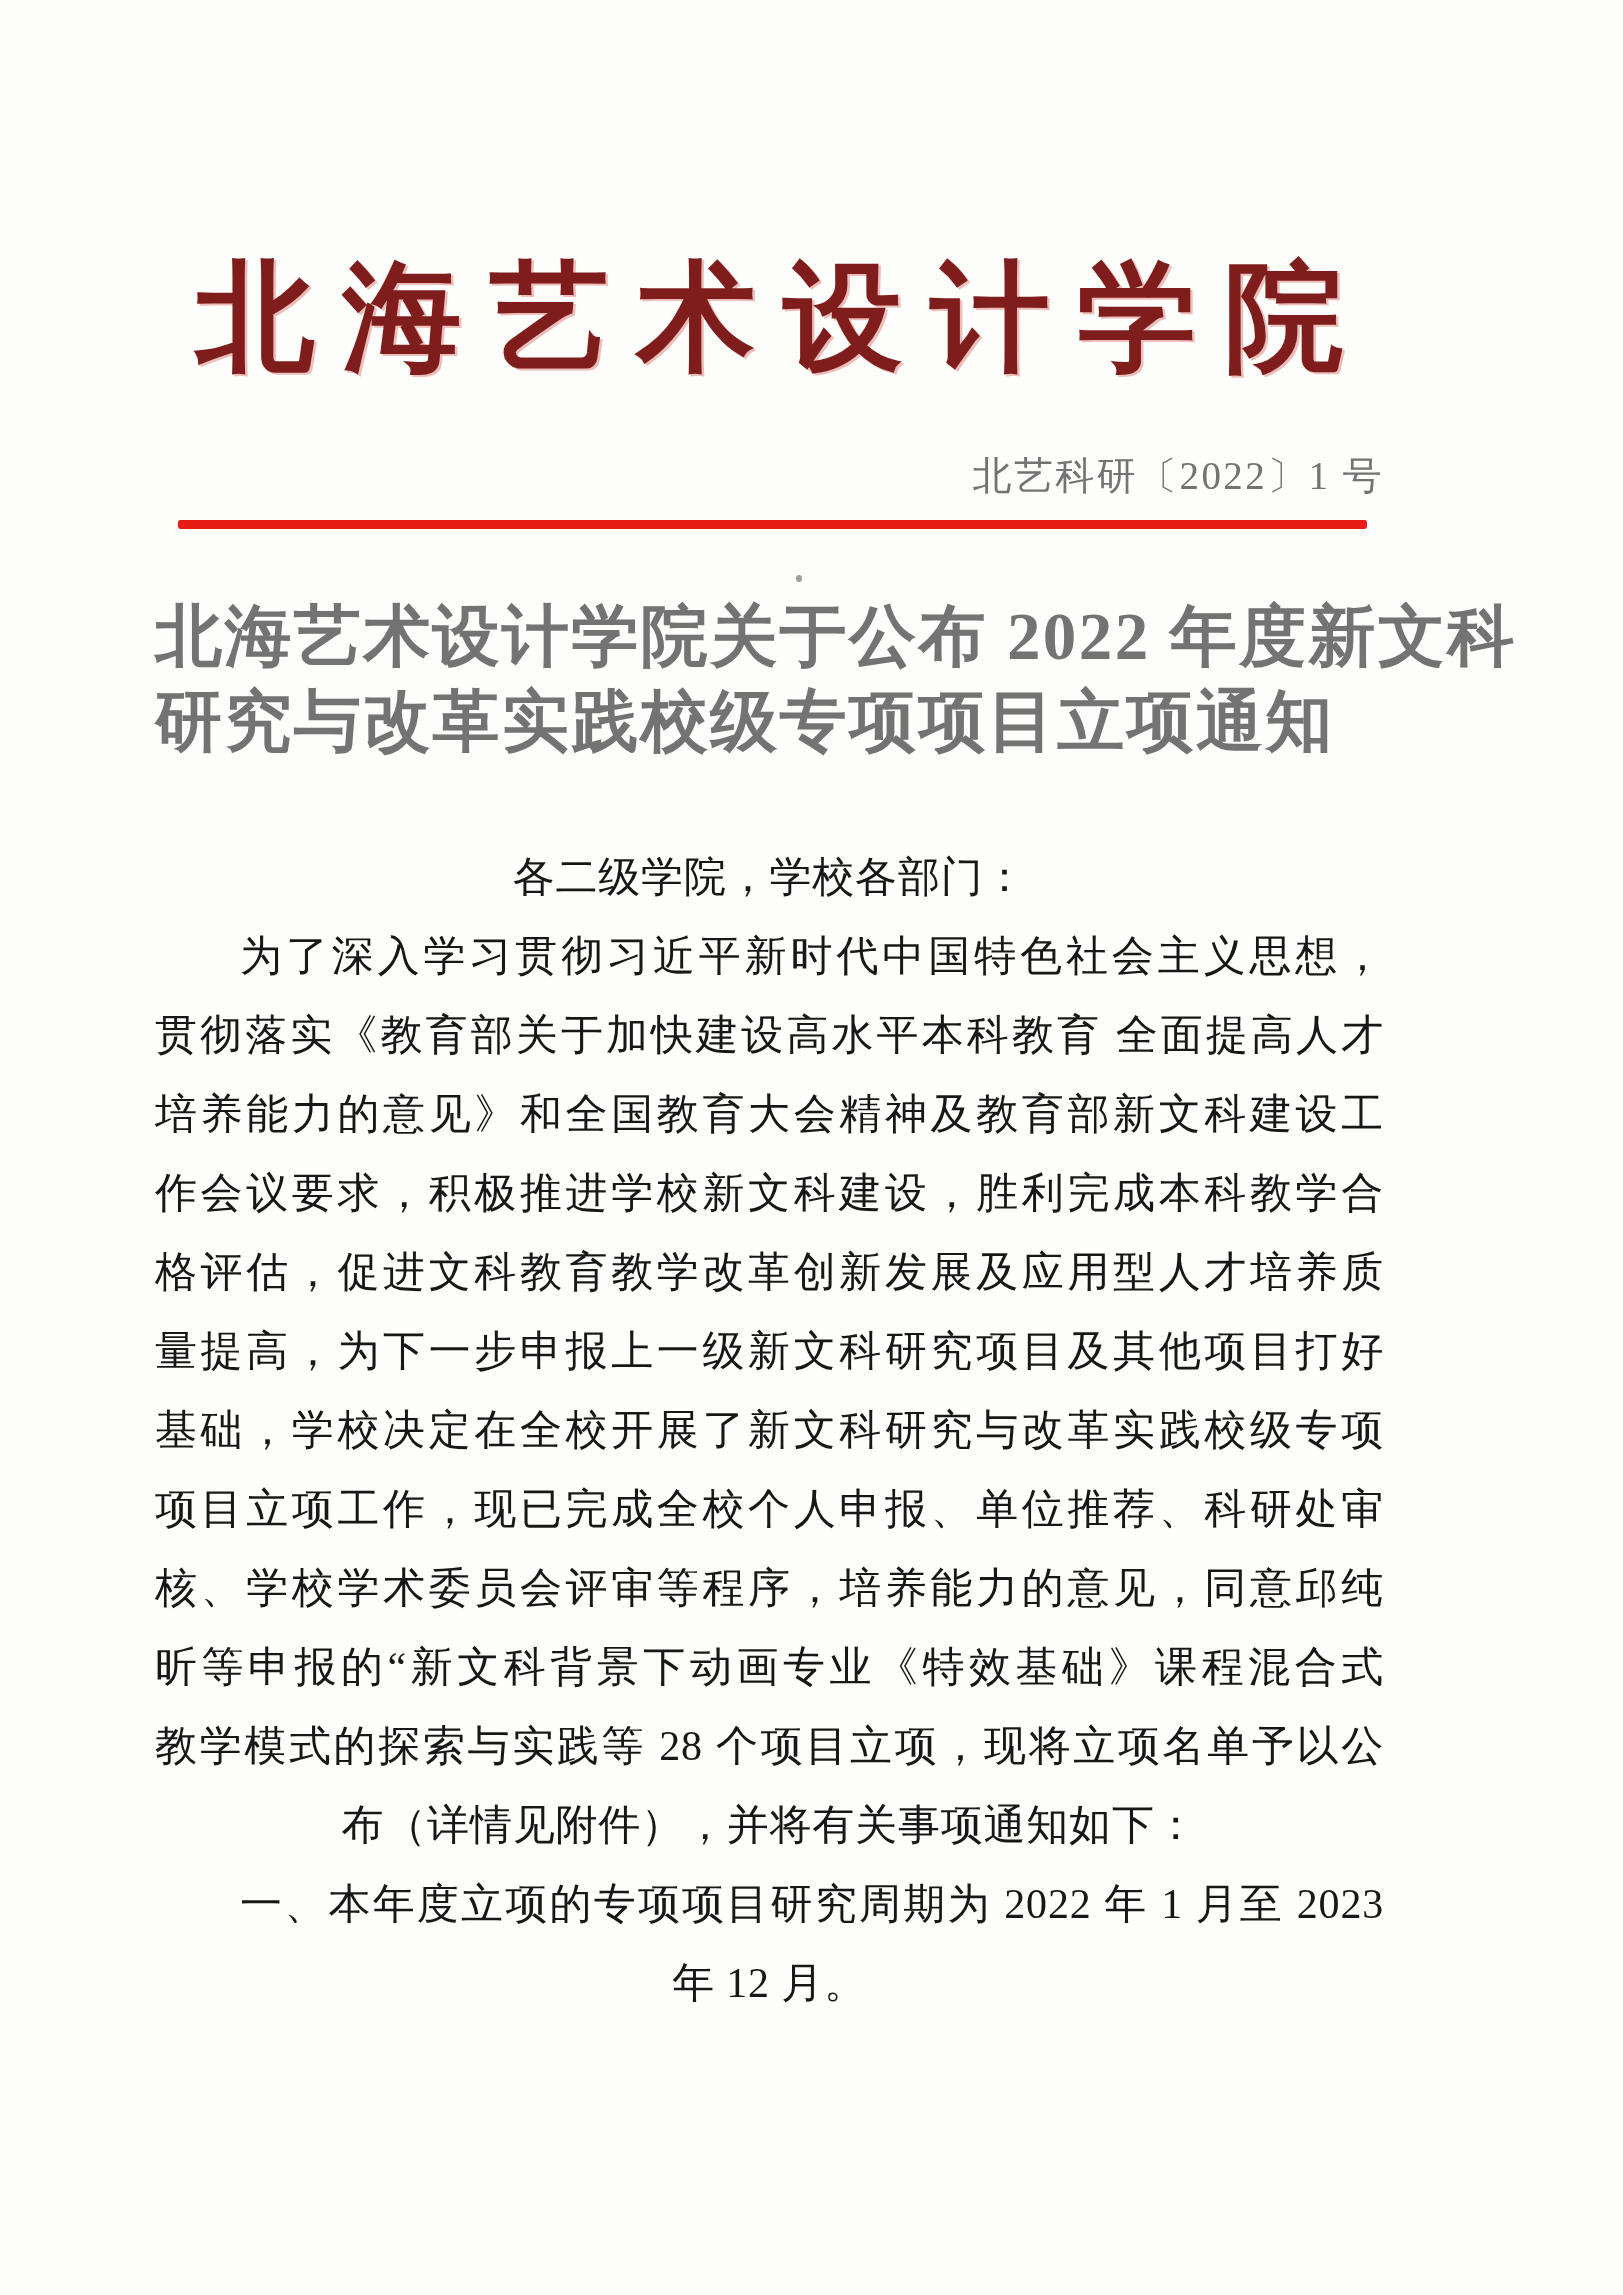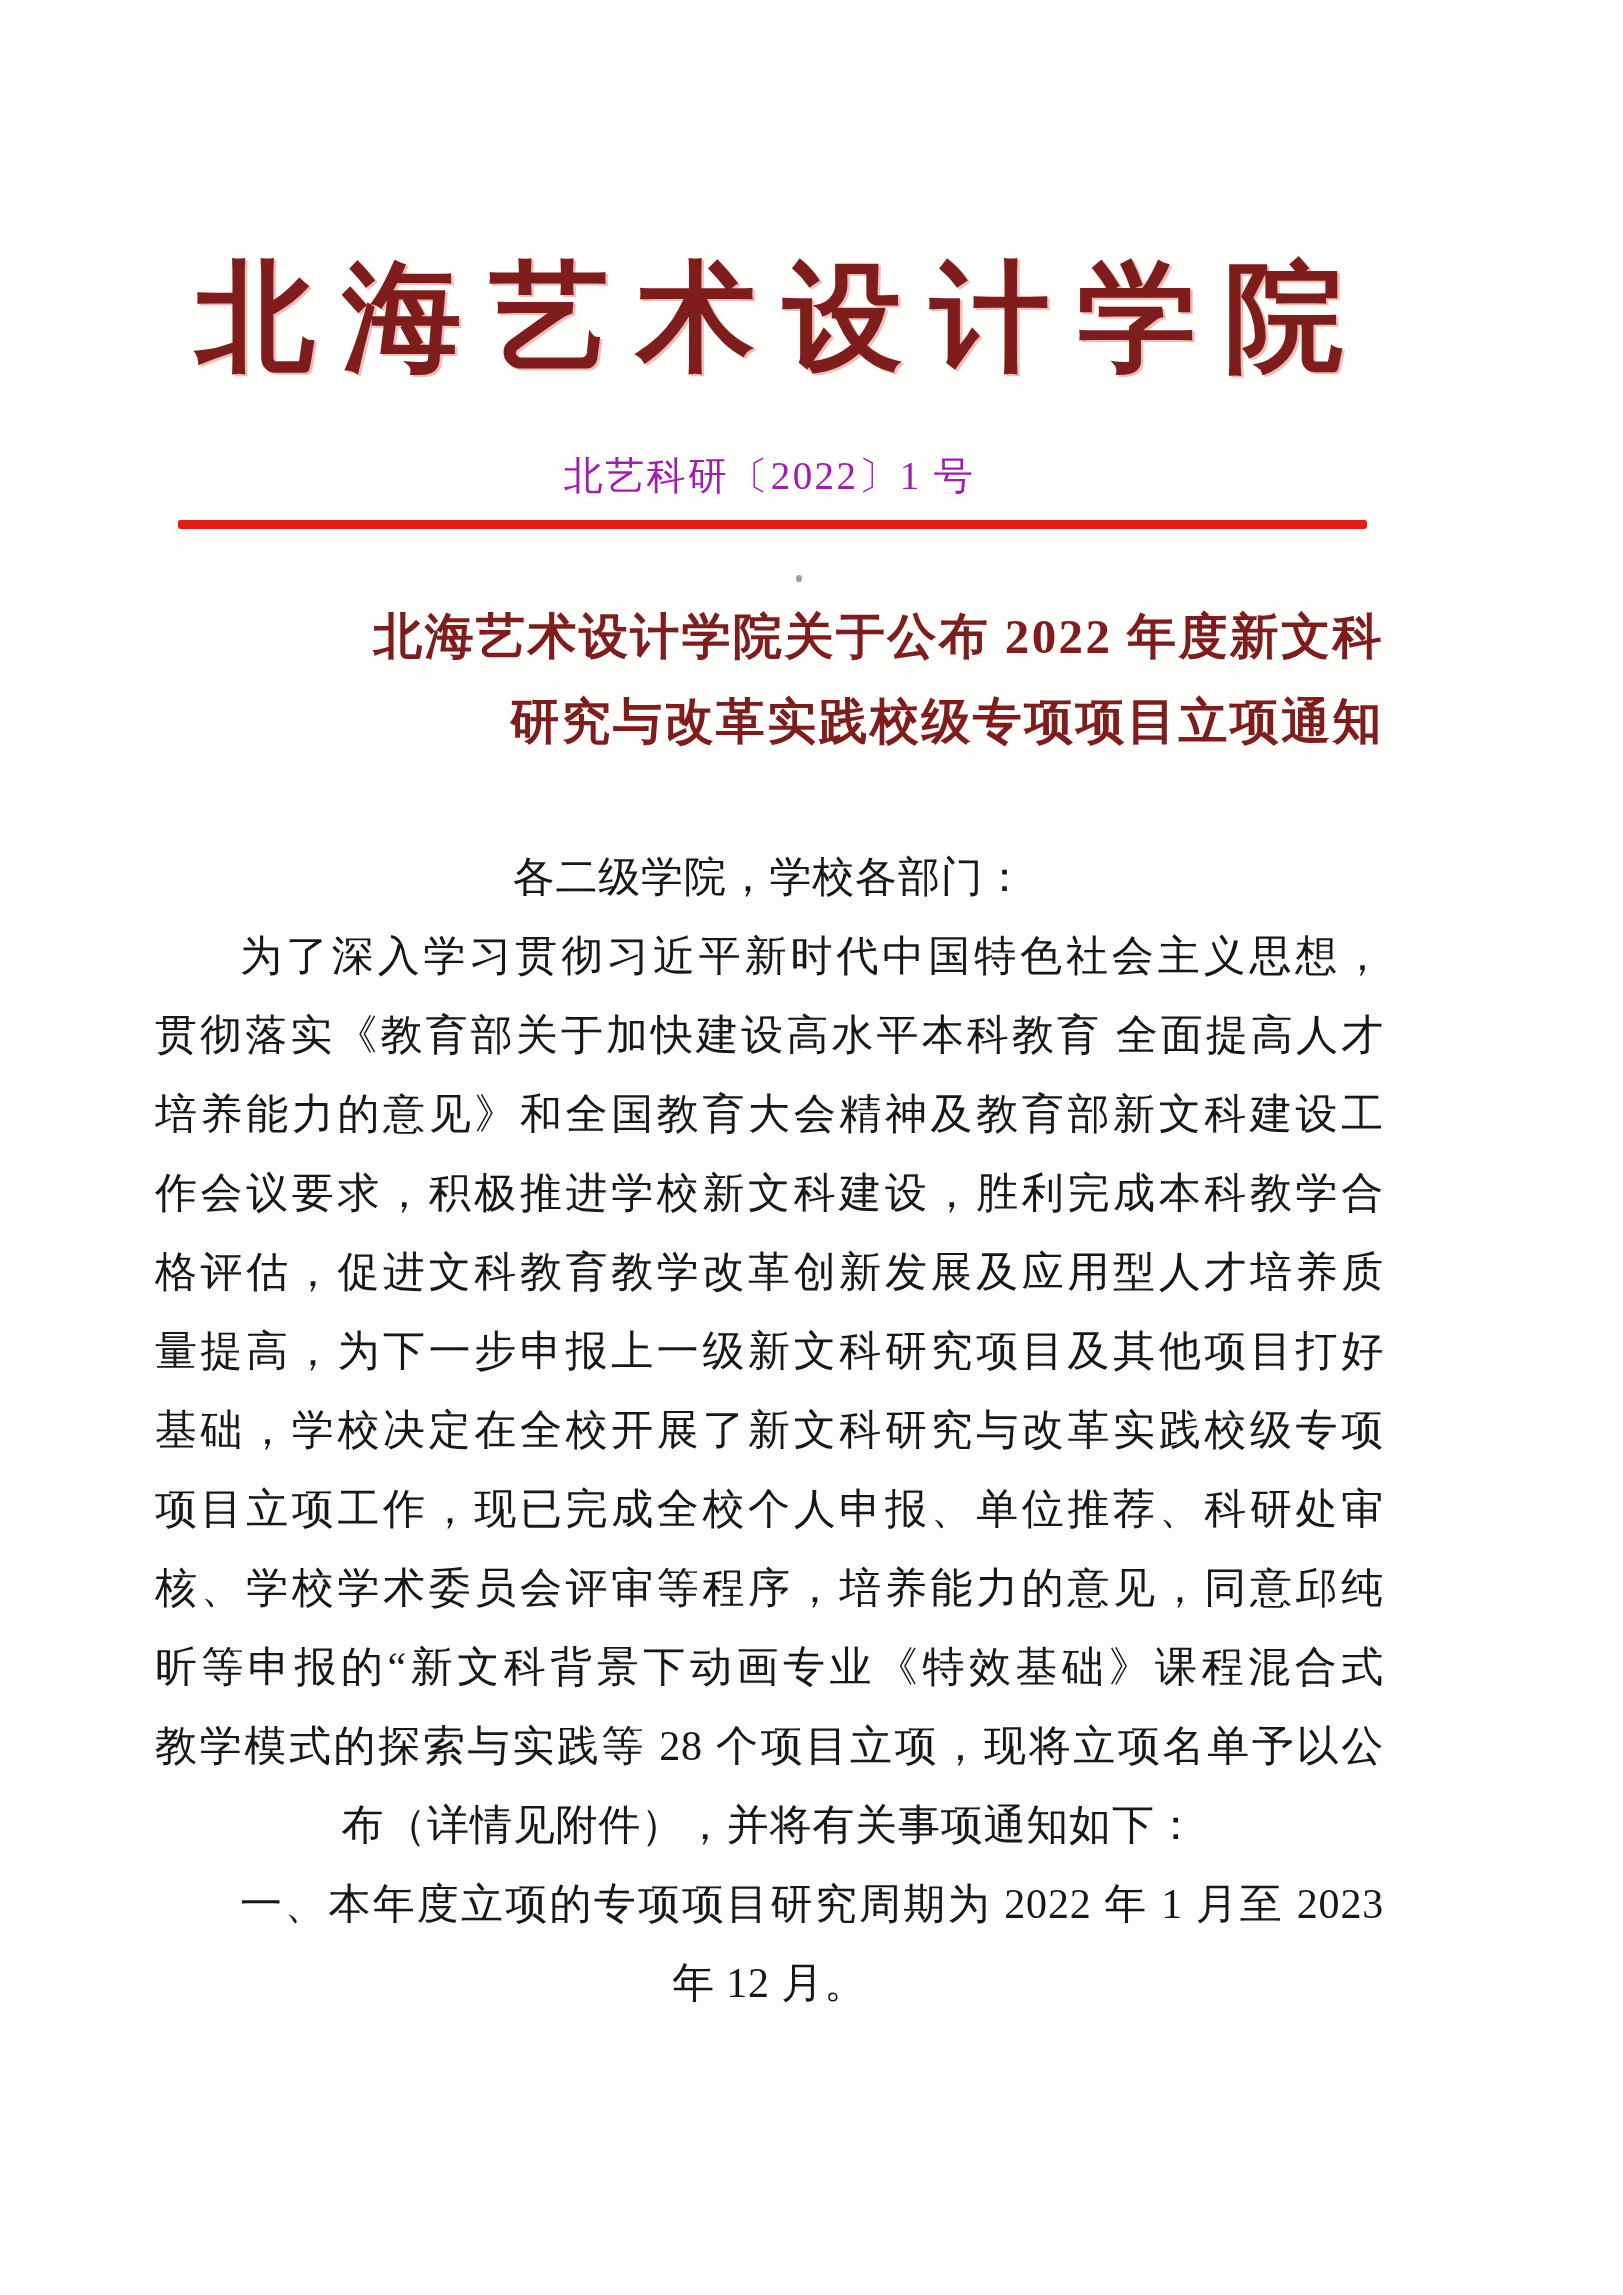--- a/index.html
+++ b/index.html
@@ -35,25 +35,25 @@
     text-indent: 28px; 
     text-shadow: 2.4px 1.6px 0 rgba(195, 25, 12, 0.28);
     white-space: nowrap;
   }
   
   .doc-number {
     position: absolute;
     left: 155px;
     top: 451px;
     width: 1229px;
-    text-align: center;
+    text-align: right;
     font-size: 39px;
     line-height: 49px;
     letter-spacing: 2.4px;
-    color: #a21caf;
+    color: #737373;
     white-space: nowrap;
   }
   
   .red-line {
     position: absolute;
     left: 178px;
     top: 520px;
     width: 1189px;
     height: 8.6px;
     background: #e71c14;
@@ -69,26 +69,26 @@
     background: #8d8d8d;
     border-radius: 50%;
     opacity: 0.85;
   }
   
   .notice-title {
     position: absolute;
     left: 155px;
     top: 594px;
     width: 1229px;
-    text-align: right;
-    font-size: 49px;
+    text-align: left;
+    font-size: 67px;
     font-weight: 700;
     line-height: 85px;
     letter-spacing: 2.4px;
-    color: #7f1d1d;
+    color: #737373;
     white-space: nowrap;
   }
   
   .body-block {
     position: absolute;
     left: 155px;
     top: 838px;
     width: 1229px;
     font-size: 42px;
     color: #171717;

